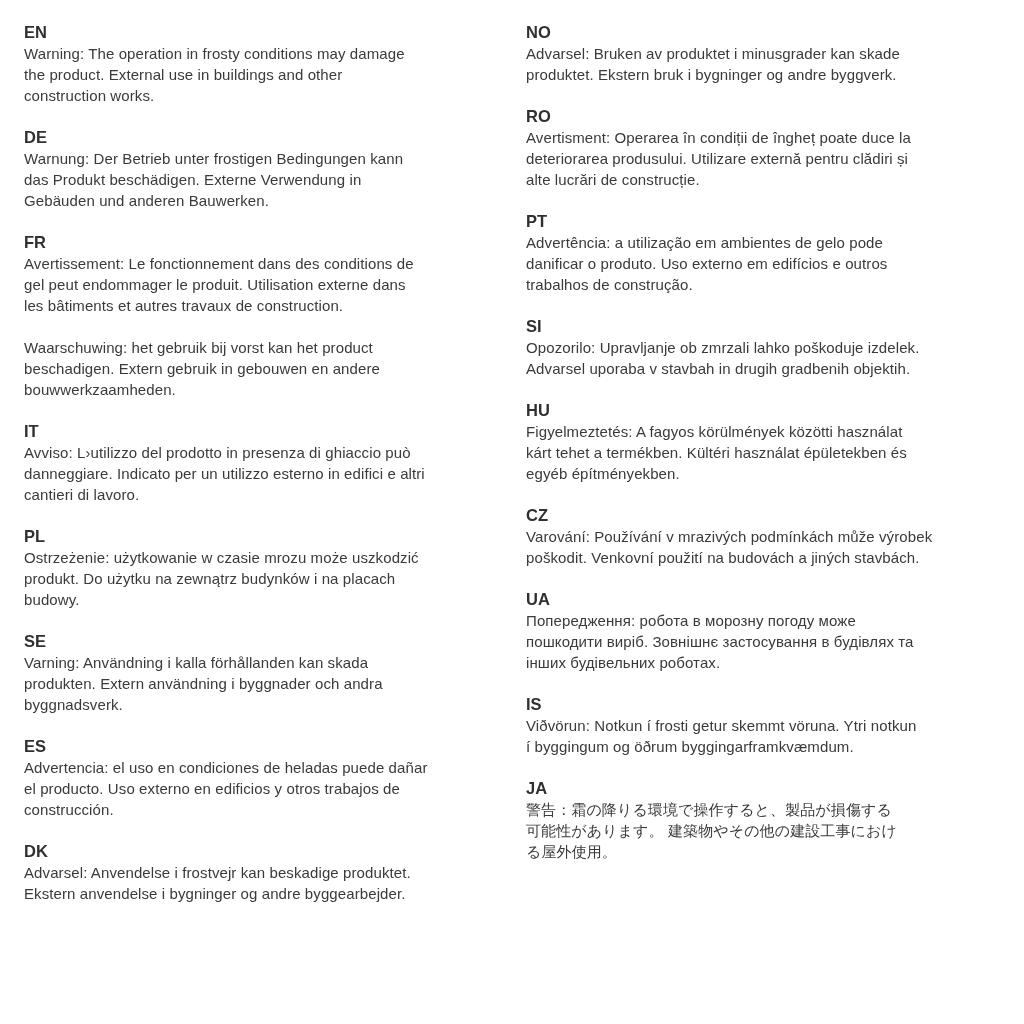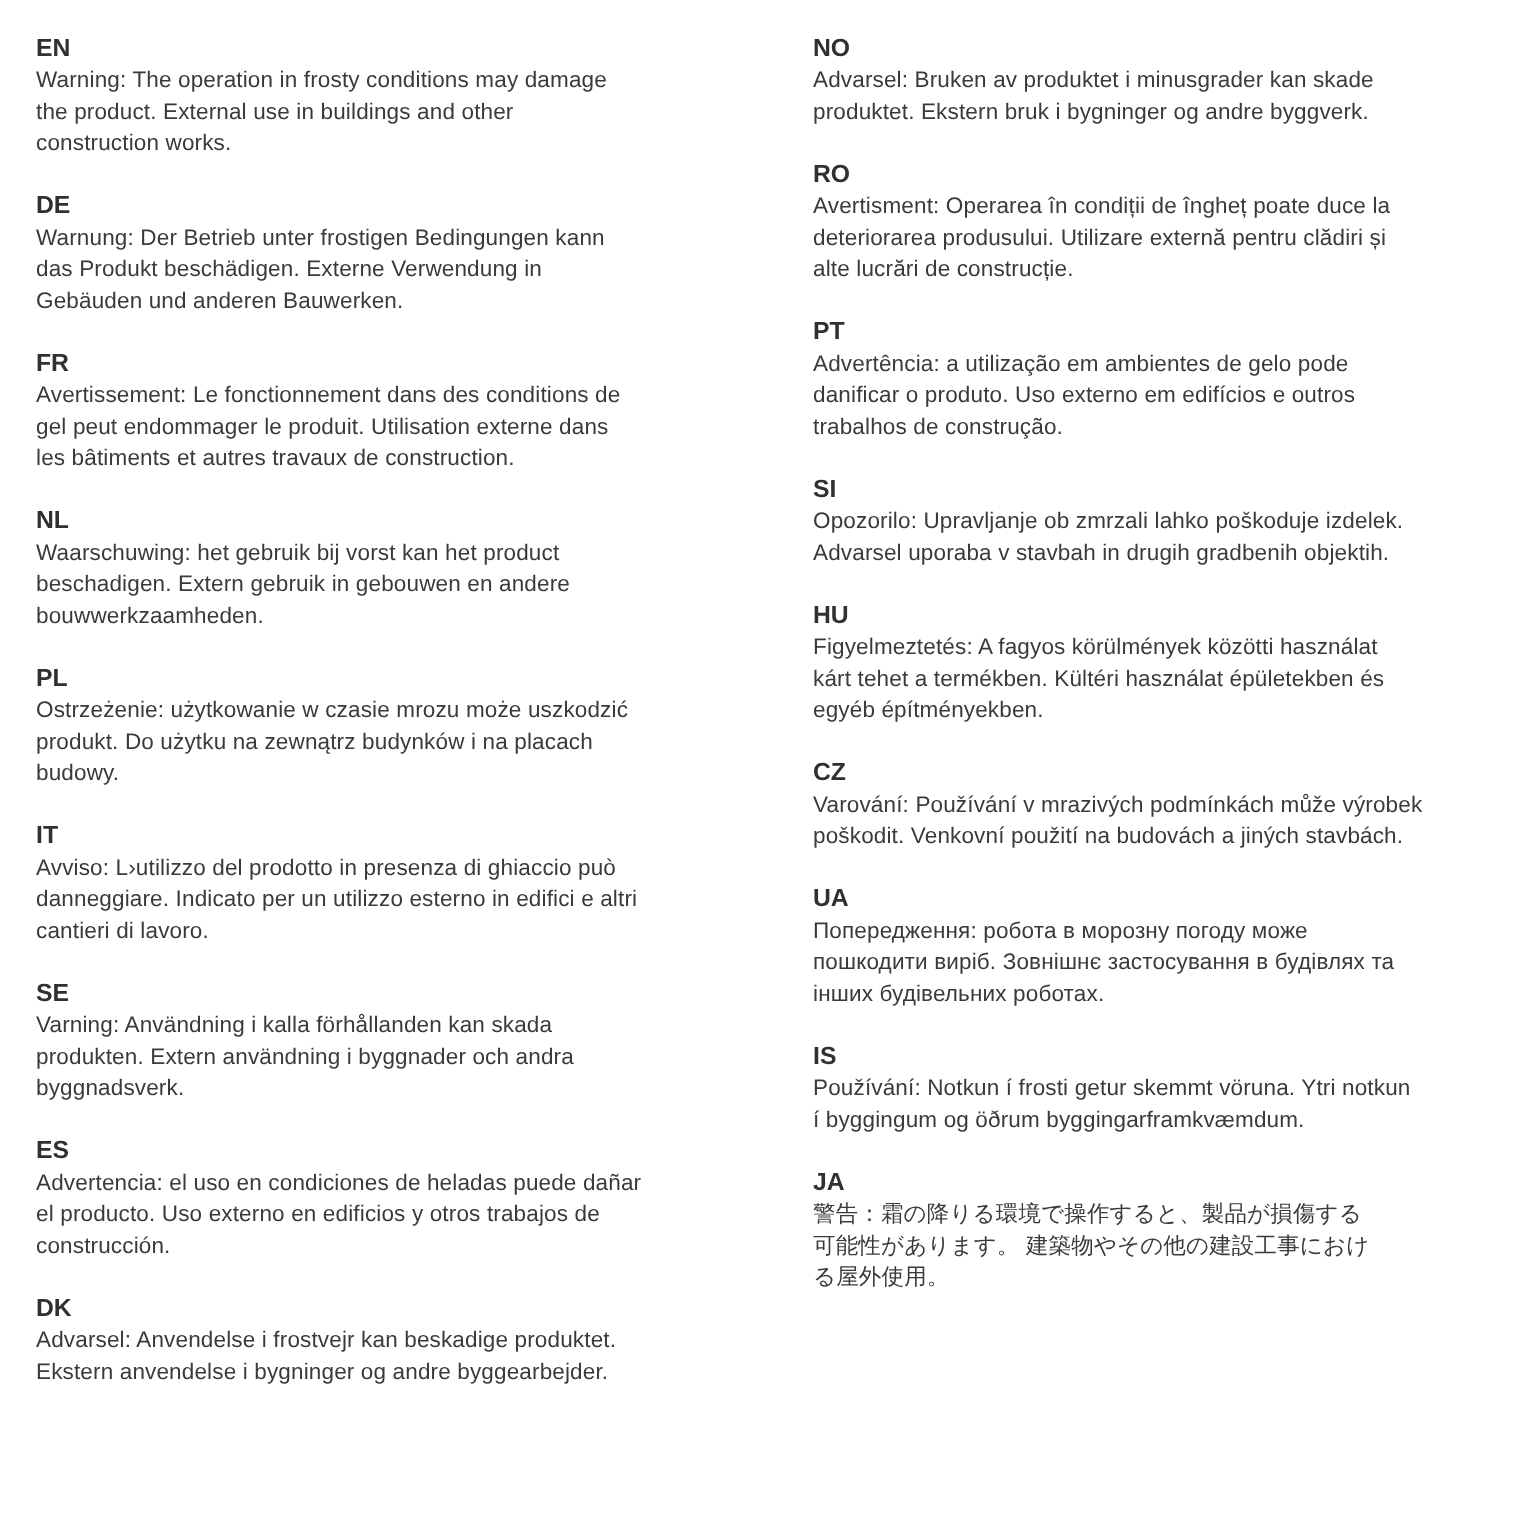--- a/index.html
+++ b/index.html
@@ -10,21 +10,21 @@
   body {
     width: 1024px;
     height: 1024px;
     overflow: hidden;
     font-family: "Liberation Sans", "DejaVu Sans", sans-serif;
     color: #3a3a3a;
   }
   .page {
     display: flex;
     padding: 22px 24px 0 24px;
-    gap: 40px;
+    gap: 24px;
     justify-content: space-between;
   }
   .column {
     width: 478px;
     flex: 0 0 478px;
   }
   .section {
     margin: 0 0 21px 0;
   }
   .lang-code {
@@ -58,36 +58,35 @@
 das Produkt beschädigen. Externe Verwendung in
 Gebäuden und anderen Bauwerken.</div>
     </div>
     <div class="section">
       <div class="lang-code">FR</div>
       <div class="warning-text">Avertissement: Le fonctionnement dans des conditions de
 gel peut endommager le produit. Utilisation externe dans
 les bâtiments et autres travaux de construction.</div>
     </div>
     <div class="section">
-      <div class="lang-code">NL</div>
       <div class="warning-text">Waarschuwing: het gebruik bij vorst kan het product
 beschadigen. Extern gebruik in gebouwen en andere
 bouwwerkzaamheden.</div>
+    </div>
+    <div class="section">
+      <div class="lang-code">IT</div>
+      <div class="warning-text">Avviso: L›utilizzo del prodotto in presenza di ghiaccio può
+danneggiare. Indicato per un utilizzo esterno in edifici e altri
+cantieri di lavoro.</div>
     </div>
     <div class="section">
       <div class="lang-code">PL</div>
       <div class="warning-text">Ostrzeżenie: użytkowanie w czasie mrozu może uszkodzić
 produkt. Do użytku na zewnątrz budynków i na placach
 budowy.</div>
-    </div>
-    <div class="section">
-      <div class="lang-code">IT</div>
-      <div class="warning-text">Avviso: L›utilizzo del prodotto in presenza di ghiaccio può
-danneggiare. Indicato per un utilizzo esterno in edifici e altri
-cantieri di lavoro.</div>
     </div>
     <div class="section">
       <div class="lang-code">SE</div>
       <div class="warning-text">Varning: Användning i kalla förhållanden kan skada
 produkten. Extern användning i byggnader och andra
 byggnadsverk.</div>
     </div>
     <div class="section">
       <div class="lang-code">ES</div>
       <div class="warning-text">Advertencia: el uso en condiciones de heladas puede dañar
@@ -138,21 +137,21 @@
     <div class="section">
     </div>
     <div class="section">
       <div class="lang-code">UA</div>
       <div class="warning-text">Попередження: робота в морозну погоду може
 пошкодити виріб. Зовнішнє застосування в будівлях та
 інших будівельних роботах.</div>
     </div>
     <div class="section">
       <div class="lang-code">IS</div>
-      <div class="warning-text">Používání: Notkun í frosti getur skemmt vöruna. Ytri notkun
+      <div class="warning-text">Viðvörun: Notkun í frosti getur skemmt vöruna. Ytri notkun
 í byggingum og öðrum byggingarframkvæmdum.</div>
     </div>
     <div class="section">
       <div class="lang-code">JA</div>
       <div class="warning-text">警告：霜の降りる環境で操作すると、製品が損傷する
 可能性があります。 建築物やその他の建設工事におけ
 る屋外使用。</div>
     </div>
   </div>
 

